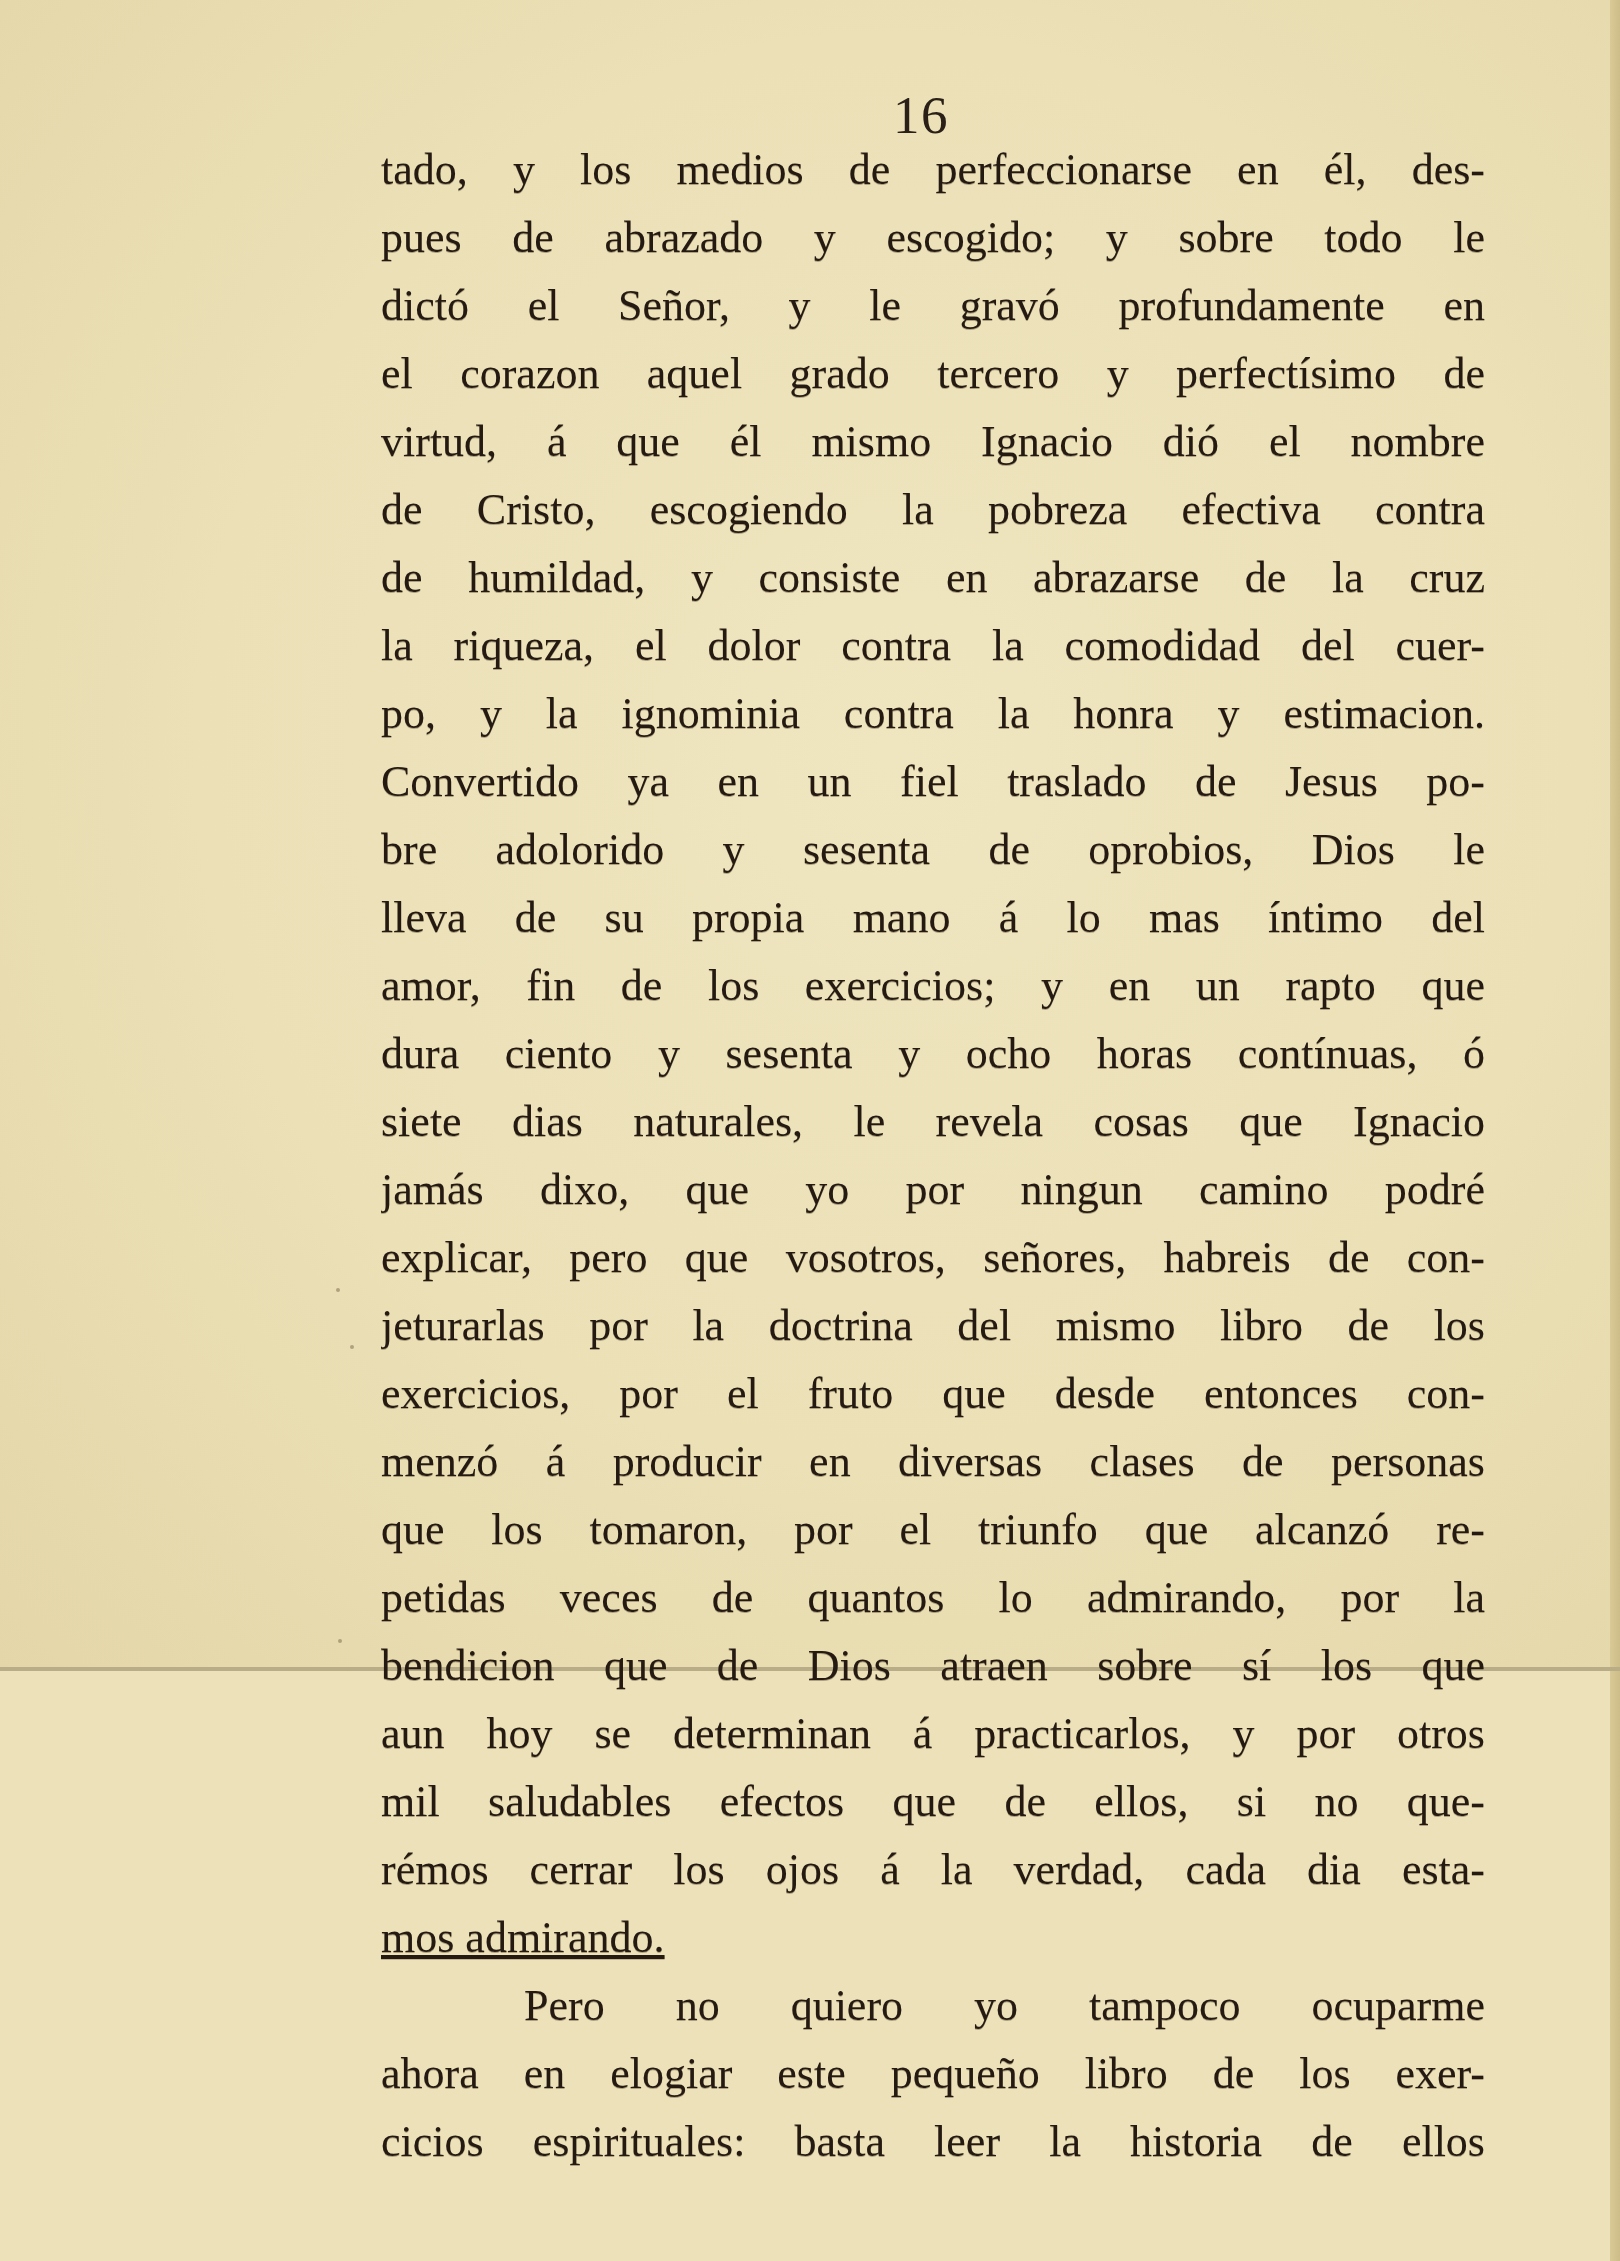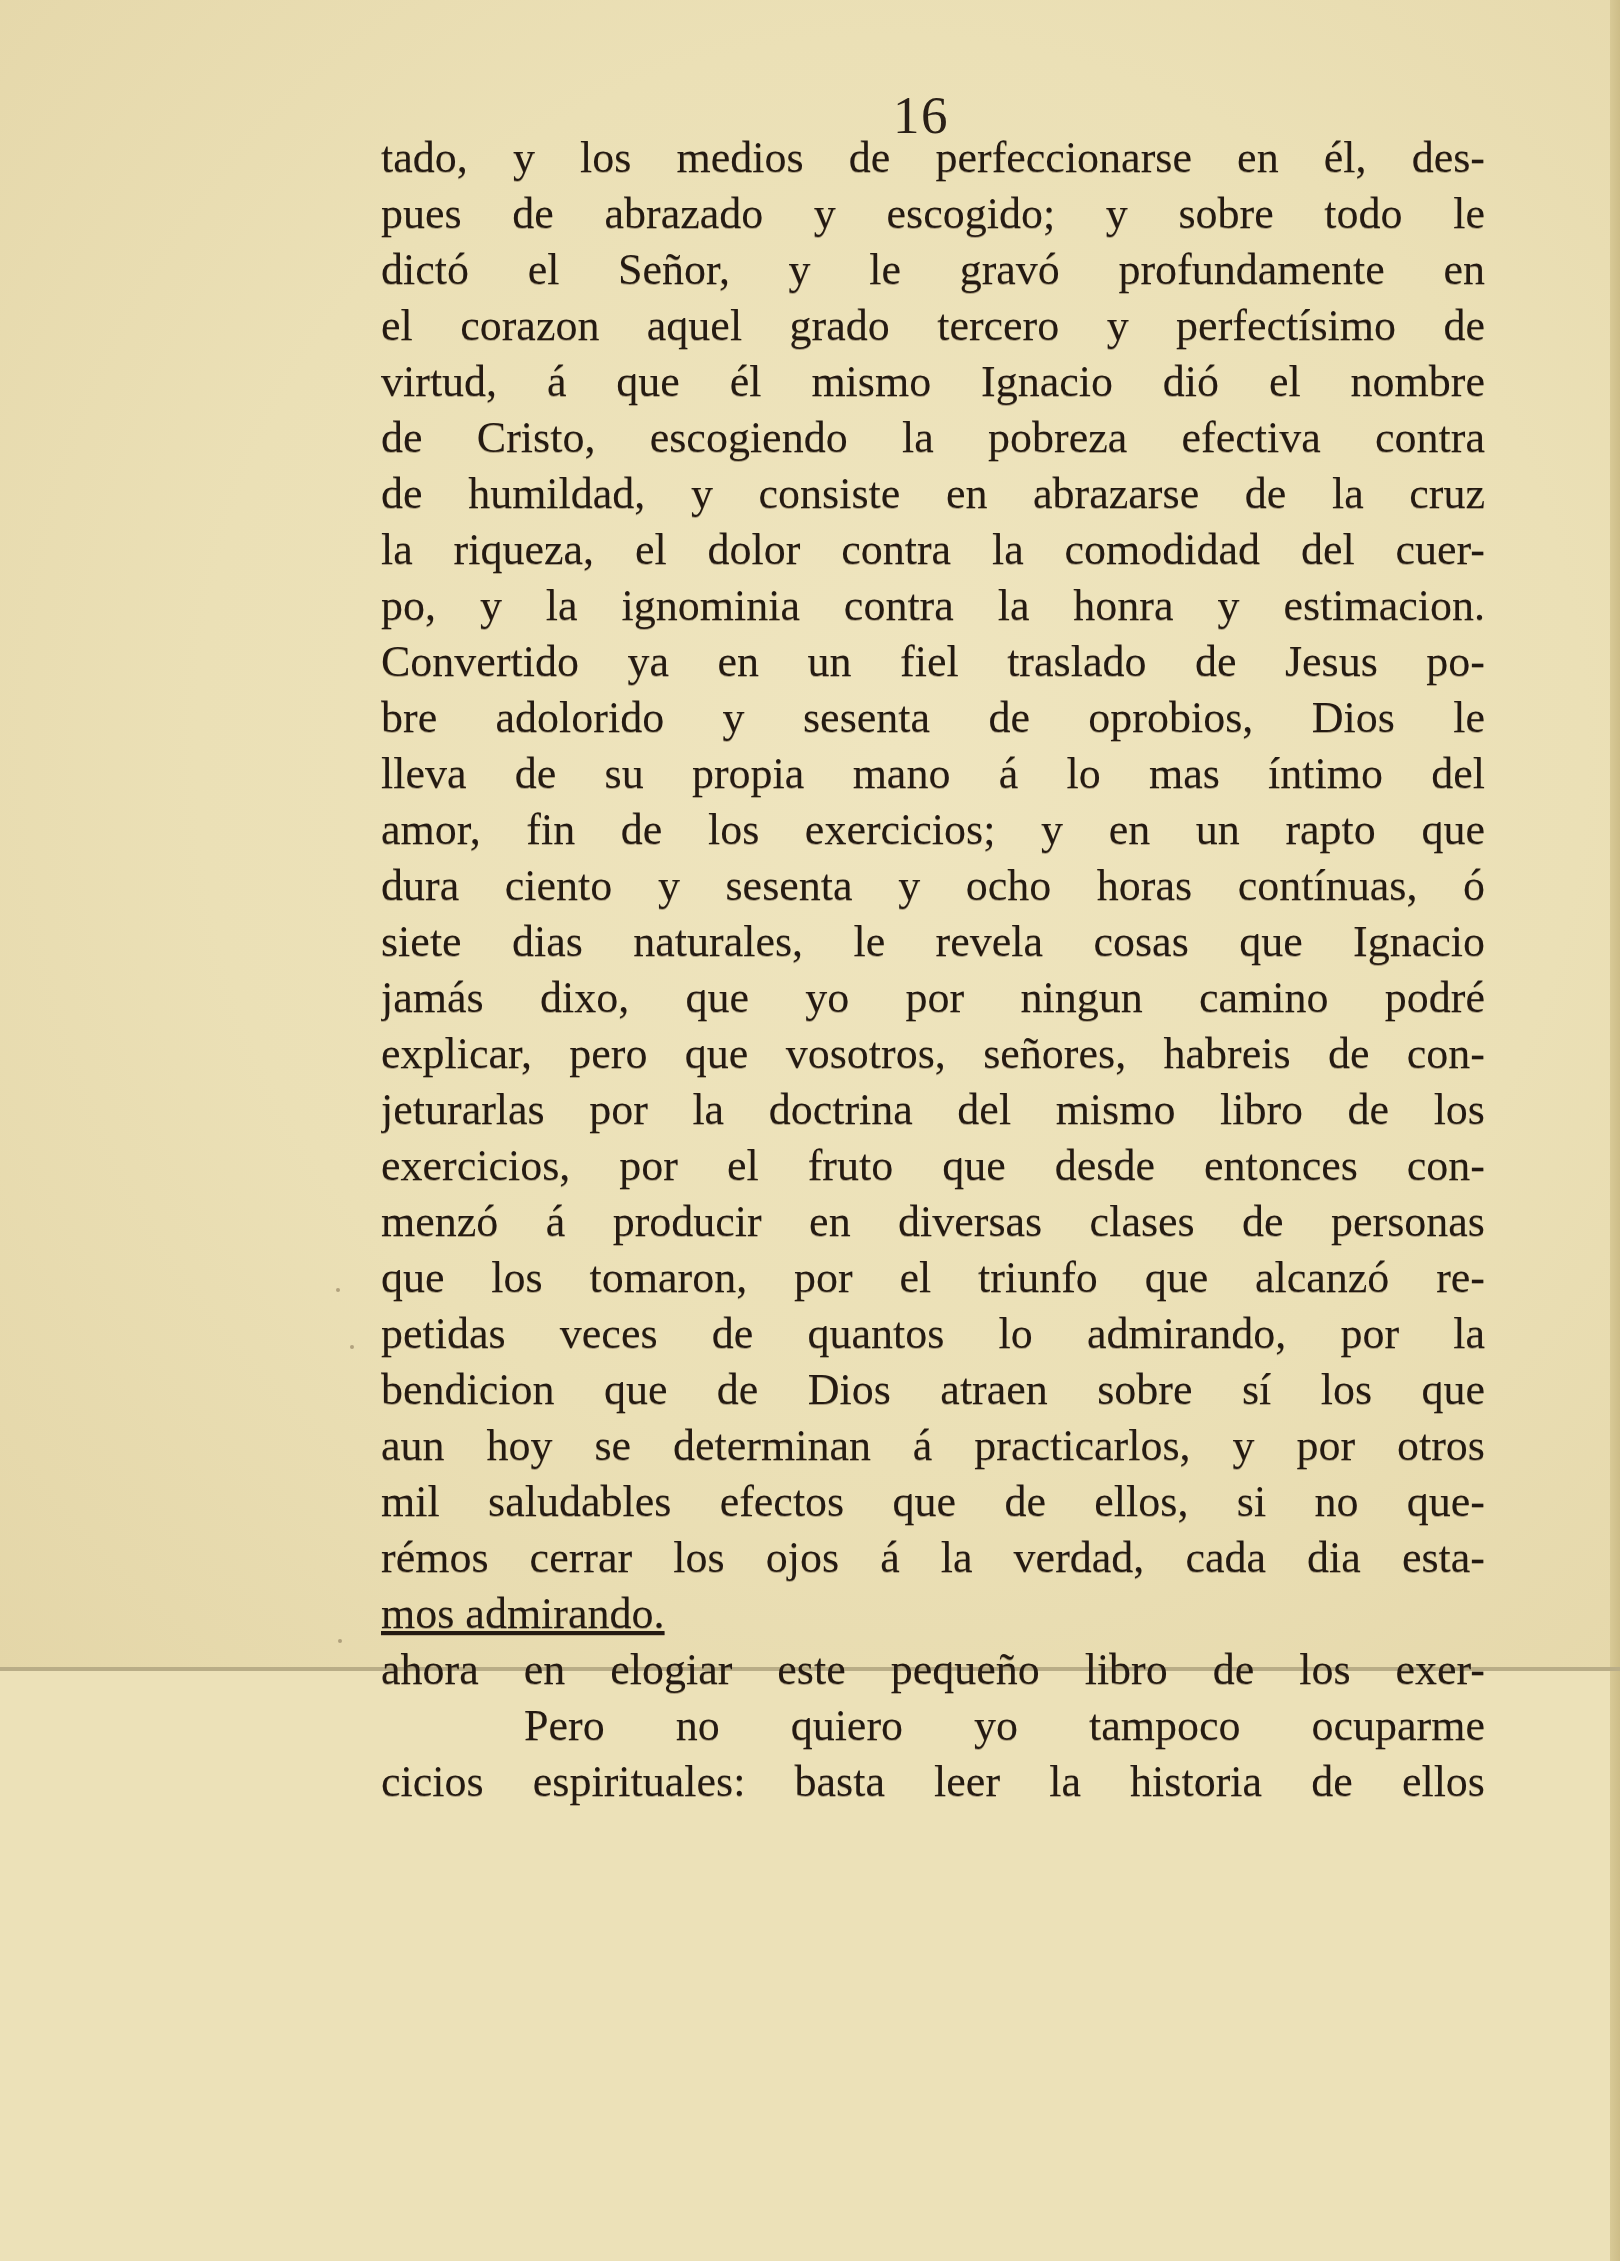--- a/index.html
+++ b/index.html
@@ -56,20 +56,21 @@
     color: #241a12;
   }
   .line {
     height: 56px;
     line-height: 56px;
     white-space: nowrap;
     text-align: justify;
     text-align-last: justify;
     overflow: hidden;
     text-shadow: 0 0.7px 0 rgba(60,40,20,0.35);
+    margin-top: 12px;
   }
   .line.last {
     text-align-last: left;
     text-decoration: underline;
   }
   .line.indent {
     padding-left: 143px;
   }
   .margin-mark {
     position: absolute;
@@ -113,22 +114,22 @@
       <div class="line">menzó á producir en diversas clases de personas</div>
       <div class="line">que los tomaron, por el triunfo que alcanzó re-</div>
       <div class="line">petidas veces de quantos lo admirando, por la</div>
       <div class="line">bendicion que de Dios atraen sobre sí los que</div>
       <div class="line">aun hoy se determinan á practicarlos, y por otros</div>
       <div class="line">mil saludables efectos que de ellos, si no que-</div>
       <div class="line">rémos cerrar los ojos á la verdad, cada dia esta-</div>
       <div class="line last">mos admirando.</div>
     </div>
     <div>
+      <div class="line indent">Pero no quiero yo tampoco ocuparme</div>
       <div class="line">ahora en elogiar este pequeño libro de los exer-</div>
-      <div class="line indent">Pero no quiero yo tampoco ocuparme</div>
       <div class="line">cicios espirituales: basta leer la historia de ellos</div>
     </div>
   </div>
 
   <div class="margin-mark" style="left:336px; top:1288px;"></div>
   <div class="margin-mark" style="left:350px; top:1345px;"></div>
   <div class="margin-mark" style="left:338px; top:1639px;"></div>
 </div>
 
 

